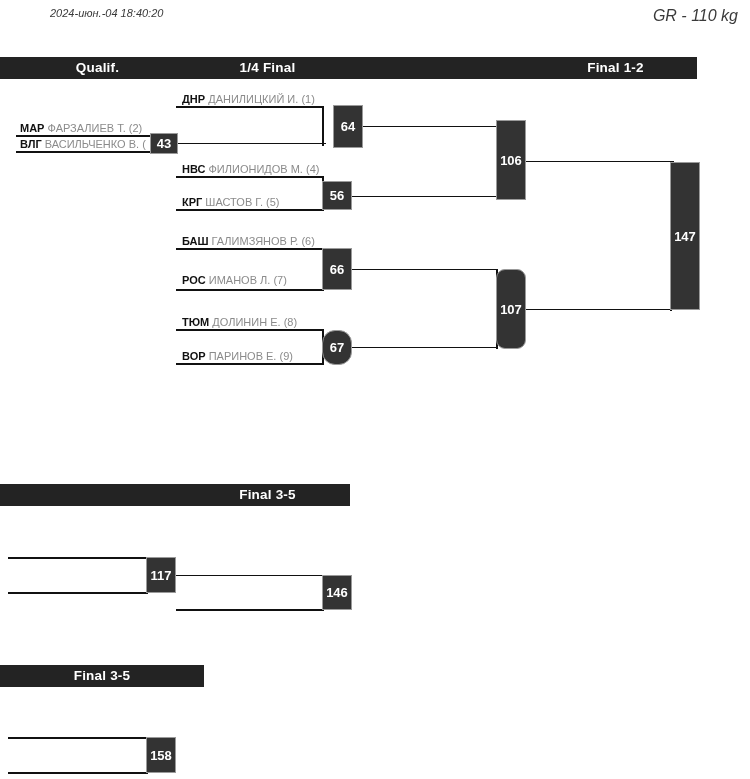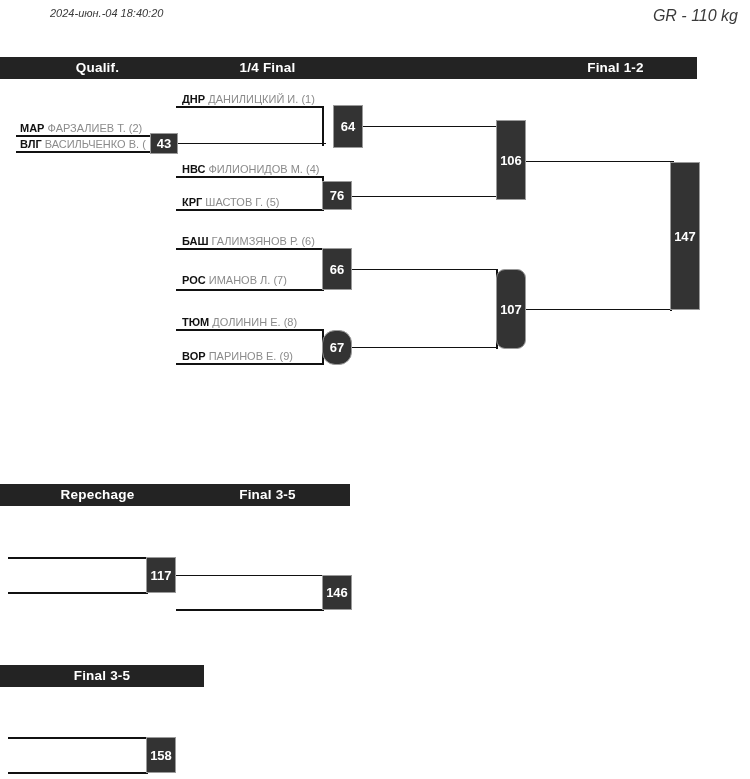--- a/index.html
+++ b/index.html
@@ -143,21 +143,21 @@
   <div class="hline" style="left:176px;top:176px;width:148px;"></div>
 
   <div class="wrestler" style="left:182px;top:196px;">
     <b>КРГ</b>
     <span> ШАСТОВ Г.</span>
     <span> (5)</span>
   </div>
   <div class="hline" style="left:176px;top:209px;width:148px;"></div>
 
   <div class="vline" style="left:322px;top:176px;height:34px;"></div>
-  <div class="boutbox" style="left:322px;top:181px;width:30px;height:29px;">76</div>
+  <div class="boutbox" style="left:322px;top:181px;width:30px;height:29px;">56</div>
 
   <div class="wrestler" style="left:182px;top:235px;">
     <b>БАШ</b>
     <span> ГАЛИМЗЯНОВ Р.</span>
     <span> (6)</span>
   </div>
   <div class="hline" style="left:176px;top:248px;width:148px;"></div>
 
   <div class="wrestler" style="left:182px;top:274px;">
     <b>РОС</b>
@@ -195,21 +195,20 @@
   <div class="conn" style="left:352px;top:347px;width:146px;"></div>
   <div class="vline" style="left:496px;top:269px;height:80px;"></div>
   <div class="boutbox" style="left:496px;top:269px;width:30px;height:80px;border-radius:9px;">107</div>
 
   <div class="conn" style="left:526px;top:161px;width:148px;"></div>
   <div class="conn" style="left:526px;top:309px;width:148px;"></div>
   <div class="vline" style="left:670px;top:161px;height:150px;"></div>
   <div class="boutbox" style="left:670px;top:162px;width:30px;height:148px;">147</div>
 
   <div class="hdrbar" style="left:0px;top:484px;width:350px;">
-    <span class="lbl" style="left:0px;  width:195px;">Repechage</span>
     <span class="lbl" style="left:180px;width:175px;">Final 3-5</span>
   </div>
 
   <div class="hline" style="left:8px;top:557px;width:140px;"></div>
   <div class="hline" style="left:8px;top:592px;width:140px;"></div>
   <div class="vline" style="left:146px;top:557px;height:37px;"></div>
   <div class="boutbox" style="left:146px;top:557px;width:30px;height:36px;">117</div>
 
   <div class="conn" style="left:176px;top:575px;width:148px;"></div>
   <div class="hline" style="left:176px;top:609px;width:148px;"></div>

